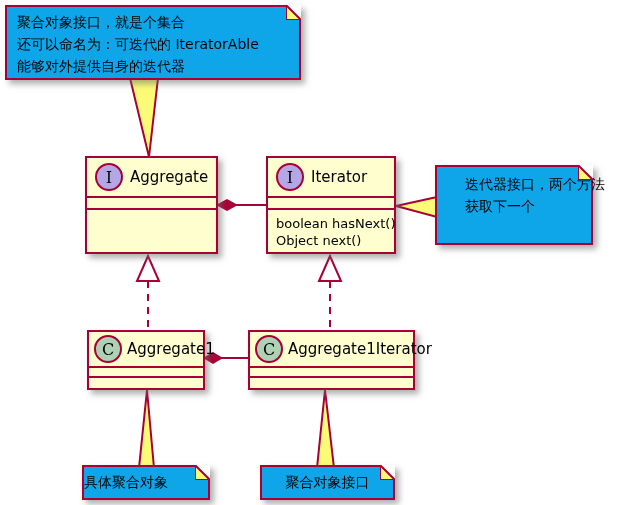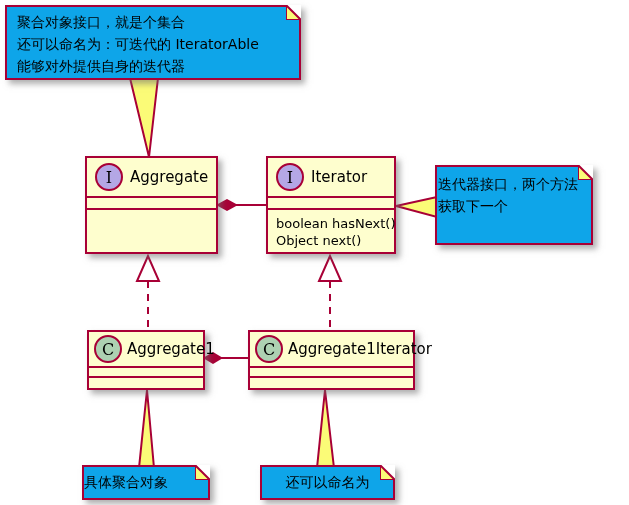--- a/index.html
+++ b/index.html
@@ -13,21 +13,21 @@
   
   .note{
     position:absolute;box-sizing:border-box;
     background:#0ea5e9;border:2px solid #A80036;
     box-shadow:4px 4px 6px rgba(110,110,110,.55);
     font-size:14px;line-height:22px;
   }
   .note .fold{position:absolute;top:-2px;right:-2px;}
   .note-line{white-space:nowrap;}
   #note-top{left:5px;top:5px;width:296px;height:75px;padding:4px 10px;}
-  #note-right{left:435px;top:165px;width:158px;height:80px;padding:6px 10px 6px 1px;}
+  #note-right{left:435px;top:165px;width:158px;height:80px;padding:6px 10px 6px 28px;}
   #note-bl{left:82px;top:465px;width:128px;height:35px;text-align:left;line-height:31px;}
   #note-br{left:260px;top:465px;width:135px;height:35px;text-align:center;line-height:31px;}
 
   
   .uml-class{
     position:absolute;box-sizing:border-box;
     background:#FEFECE;border:2px solid #A80036;
     box-shadow:4px 4px 6px rgba(110,110,110,.55);
   }
   .cls-title{display:flex;align-items:center;gap:7px;padding:5px 8px;border-bottom:2px solid #A80036;}
@@ -137,20 +137,20 @@
 
   <div class="note" id="note-bl">
     <span class="note-line">具体聚合对象</span>
     <svg class="fold" width="15" height="15">
       <polygon points="0,0 15,0 15,15" fill="#FFFFFF"></polygon>
       <polygon points="0,0 0,15 15,15" fill="#FBFB77" stroke="#A80036" stroke-width="2"></polygon>
     </svg>
   </div>
 
   <div class="note" id="note-br">
-    <span class="note-line">还可以命名为</span>
+    <span class="note-line">聚合对象接口</span>
     <svg class="fold" width="15" height="15">
       <polygon points="0,0 15,0 15,15" fill="#FFFFFF"></polygon>
       <polygon points="0,0 0,15 15,15" fill="#FBFB77" stroke="#A80036" stroke-width="2"></polygon>
     </svg>
   </div>
 
 </div>
 
 </body></html>

